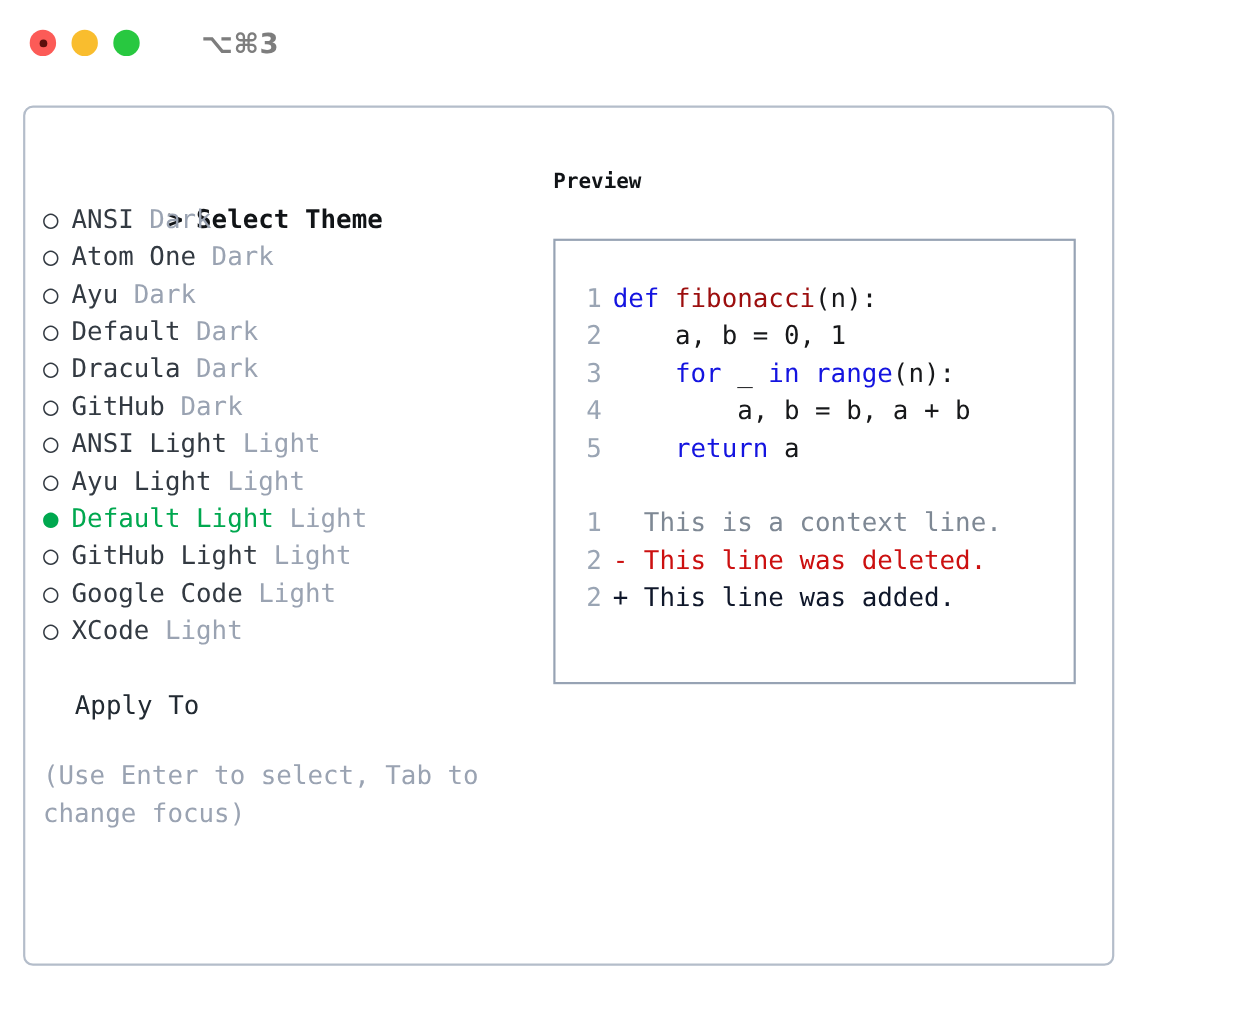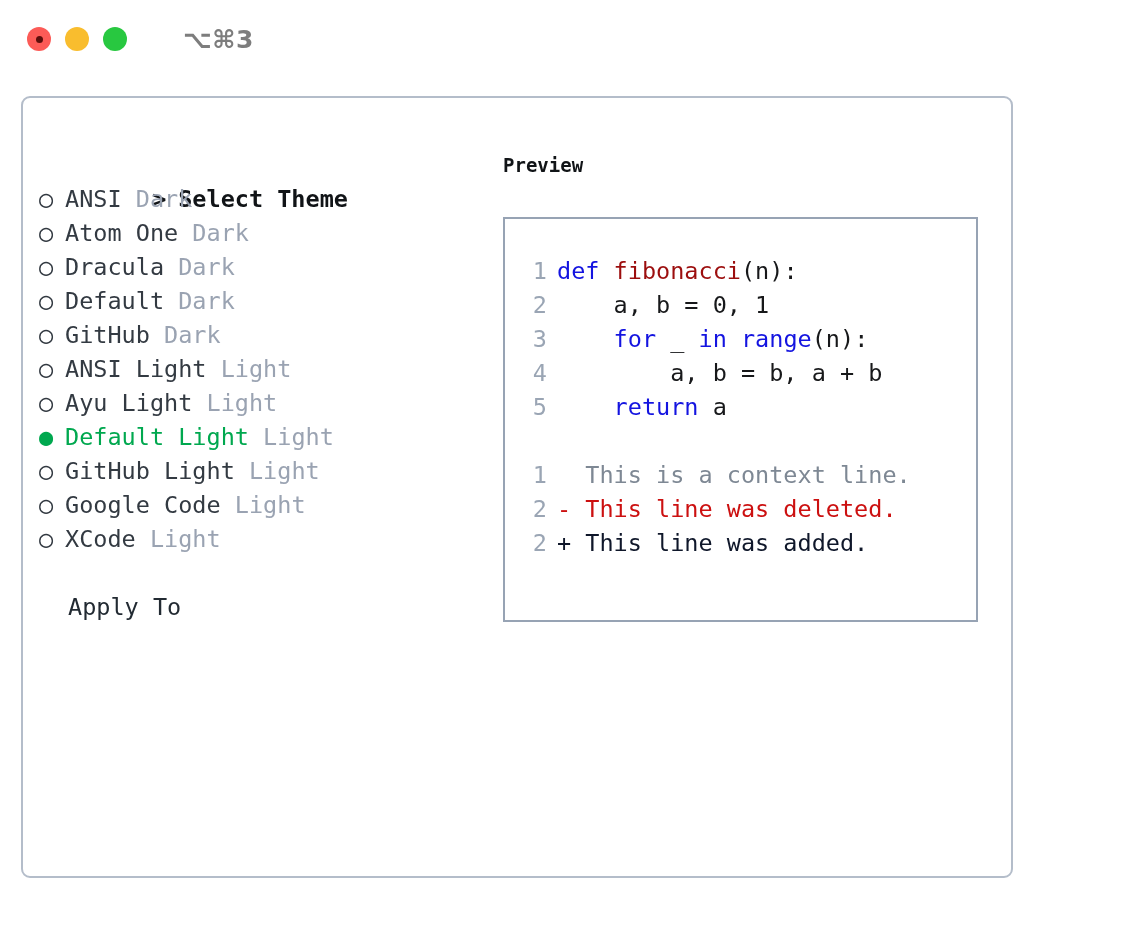--- a/index.html
+++ b/index.html
@@ -193,36 +193,38 @@
 
     <div class="left-col">
 
       <div class="list-line header-line">
         <span class="marker">&gt;</span><span>Select Theme</span>
       </div>
 
       <div id="theme-items">
           <div class="list-line"><span class="marker">○</span><span>ANSI</span> <span class="variant">Dark</span></div>
           <div class="list-line"><span class="marker">○</span><span>Atom One</span> <span class="variant">Dark</span></div>
+          <div class="list-line"><span class="marker">○</span><span>Ayu</span> <span class="variant">Dark</span></div>
+          <div class="list-line"><span class="marker">○</span><span>Default</span> <span class="variant">Dark</span></div>
           <div class="list-line"><span class="marker">○</span><span>Dracula</span> <span class="variant">Dark</span></div>
-          <div class="list-line"><span class="marker">○</span><span>Default</span> <span class="variant">Dark</span></div>
           <div class="list-line"><span class="marker">○</span><span>GitHub</span> <span class="variant">Dark</span></div>
           <div class="list-line"><span class="marker">○</span><span>ANSI Light</span> <span class="variant">Light</span></div>
           <div class="list-line"><span class="marker">○</span><span>Ayu Light</span> <span class="variant">Light</span></div>
           <div class="list-line selected"><span class="marker">●</span><span>Default Light</span> <span class="variant">Light</span></div>
           <div class="list-line"><span class="marker">○</span><span>GitHub Light</span> <span class="variant">Light</span></div>
           <div class="list-line"><span class="marker">○</span><span>Google Code</span> <span class="variant">Light</span></div>
           <div class="list-line"><span class="marker">○</span><span>XCode</span> <span class="variant">Light</span></div>
         </div>
 
       <div class="group-gap"></div>
 
       <div class="section-header">Apply To</div>
 
 
+      <div class="hint">(Use Enter to select, Tab to change focus)</div>
     </div>
 
     <div class="right-col">
       <div class="preview-title">Preview</div>
       <div class="preview-box">
         <div class="code-area">
           <div id="code-lines">
               <div class="code-line"><span class="ln">1</span><span class="kw">def </span><span class="fn">fibonacci</span><span>(n):</span></div>
               <div class="code-line"><span class="ln">2</span><span>    a, b = 0, 1</span></div>
               <div class="code-line"><span class="ln">3</span><span>    </span><span class="kw">for </span><span>_ </span><span class="kw">in </span><span class="kw">range</span><span>(n):</span></div>

